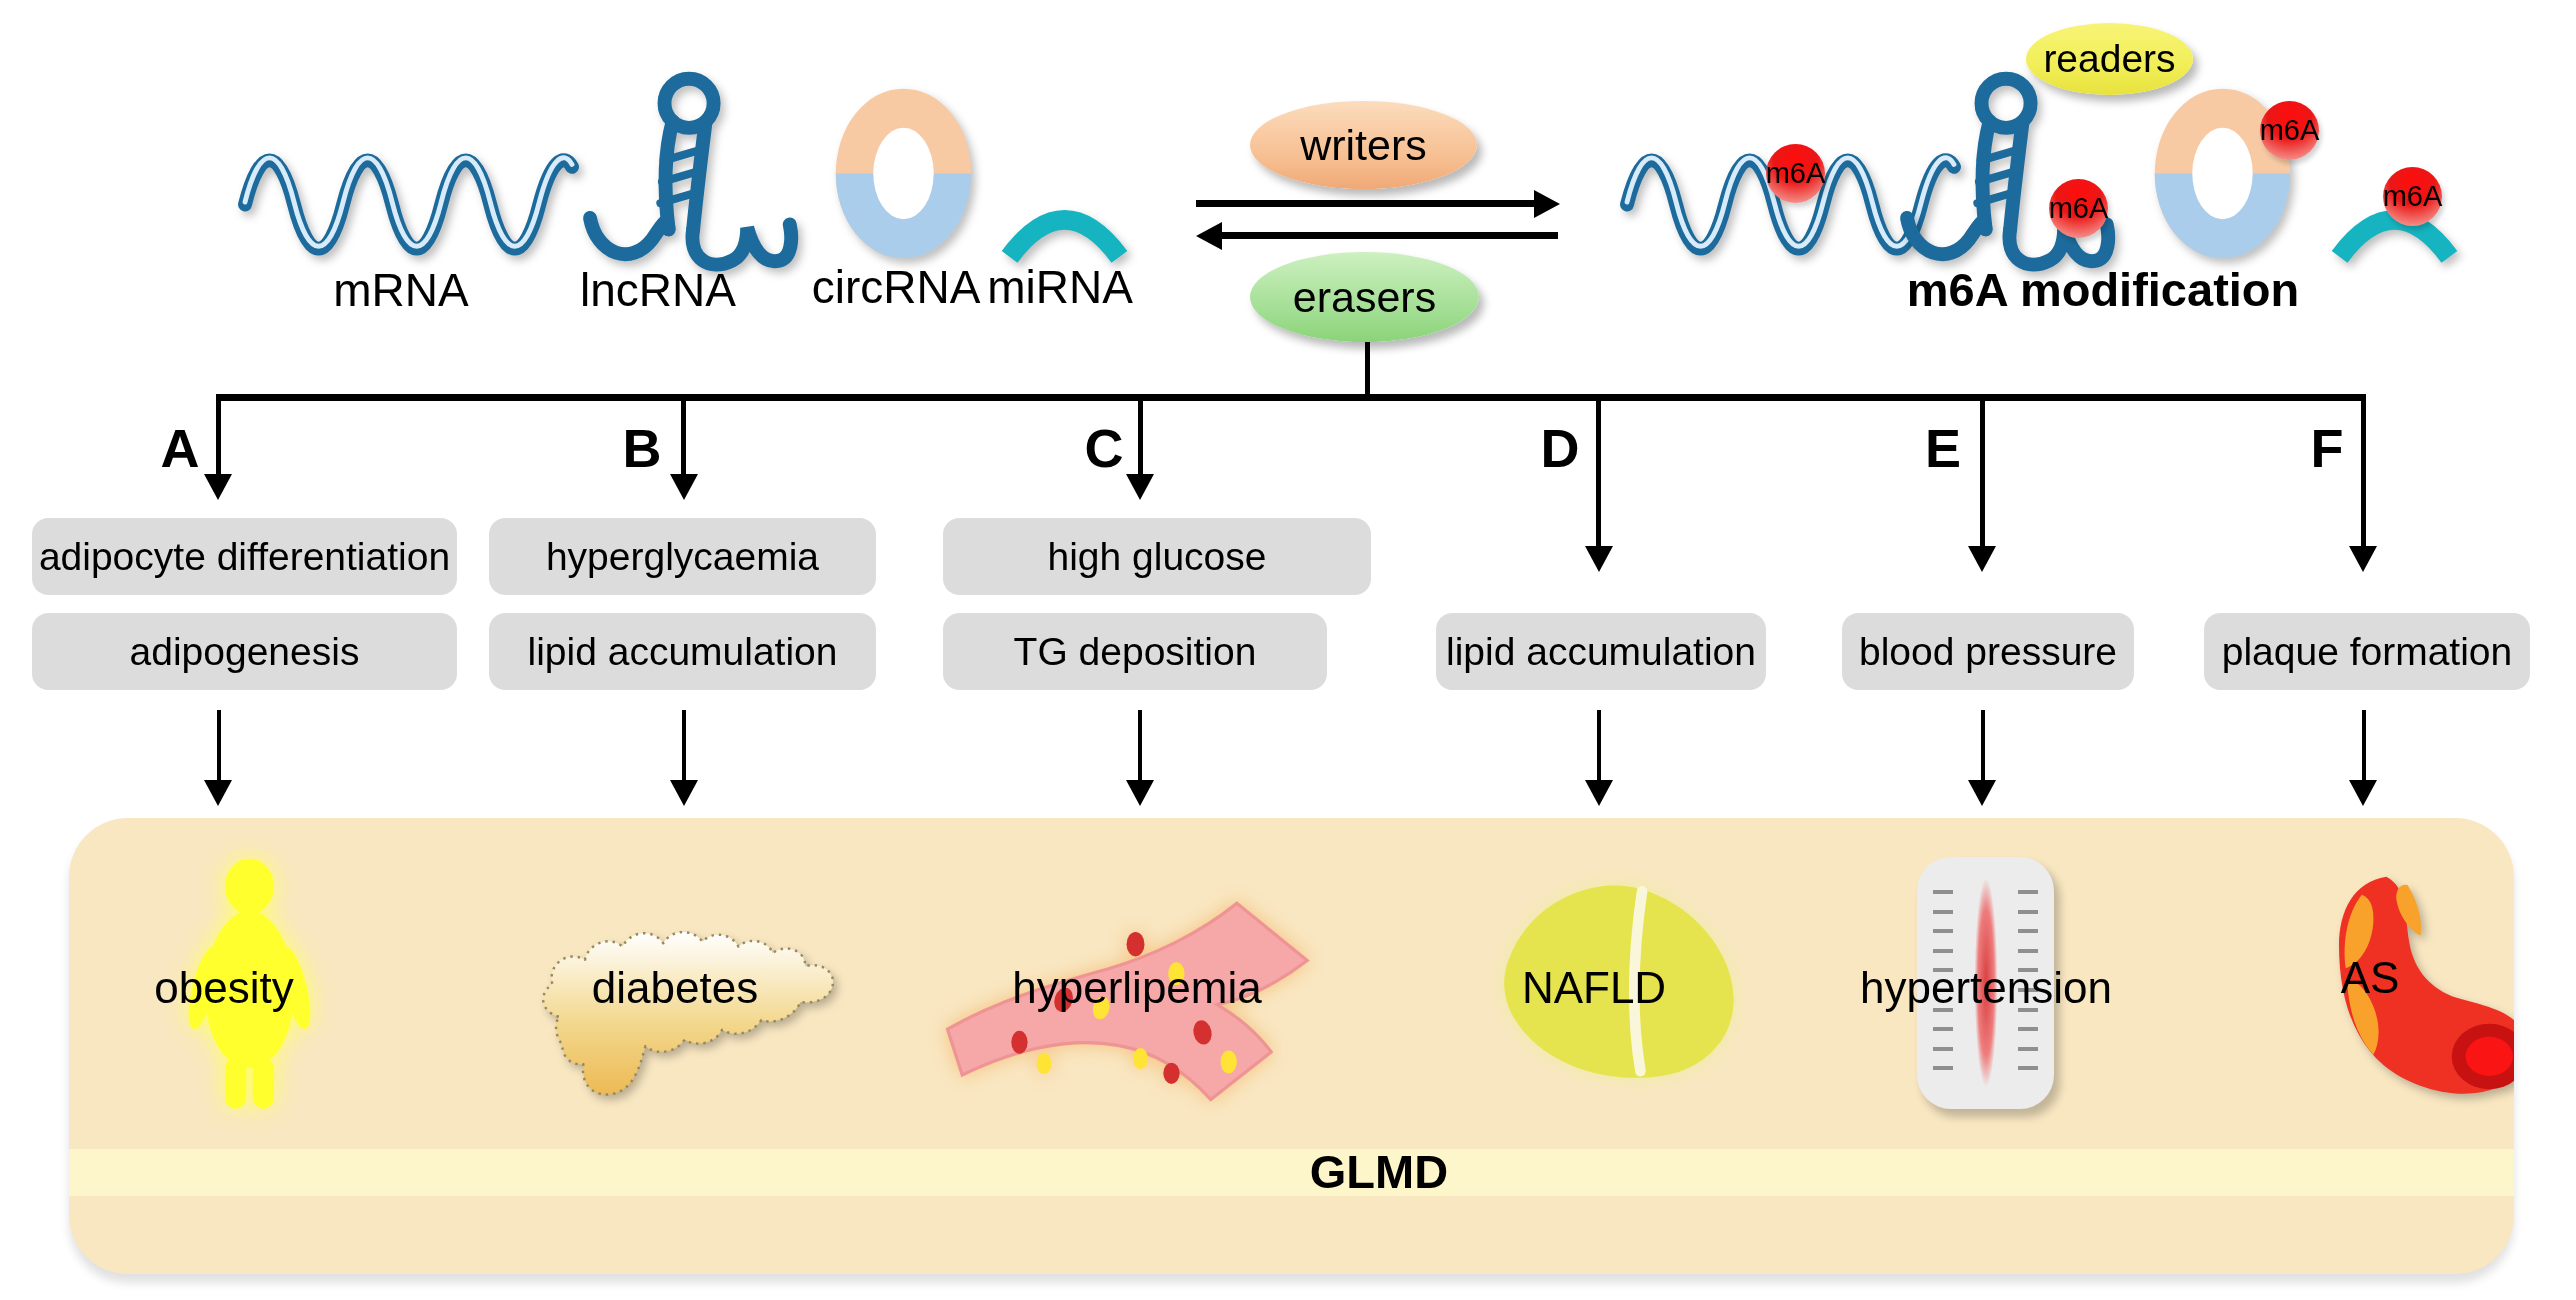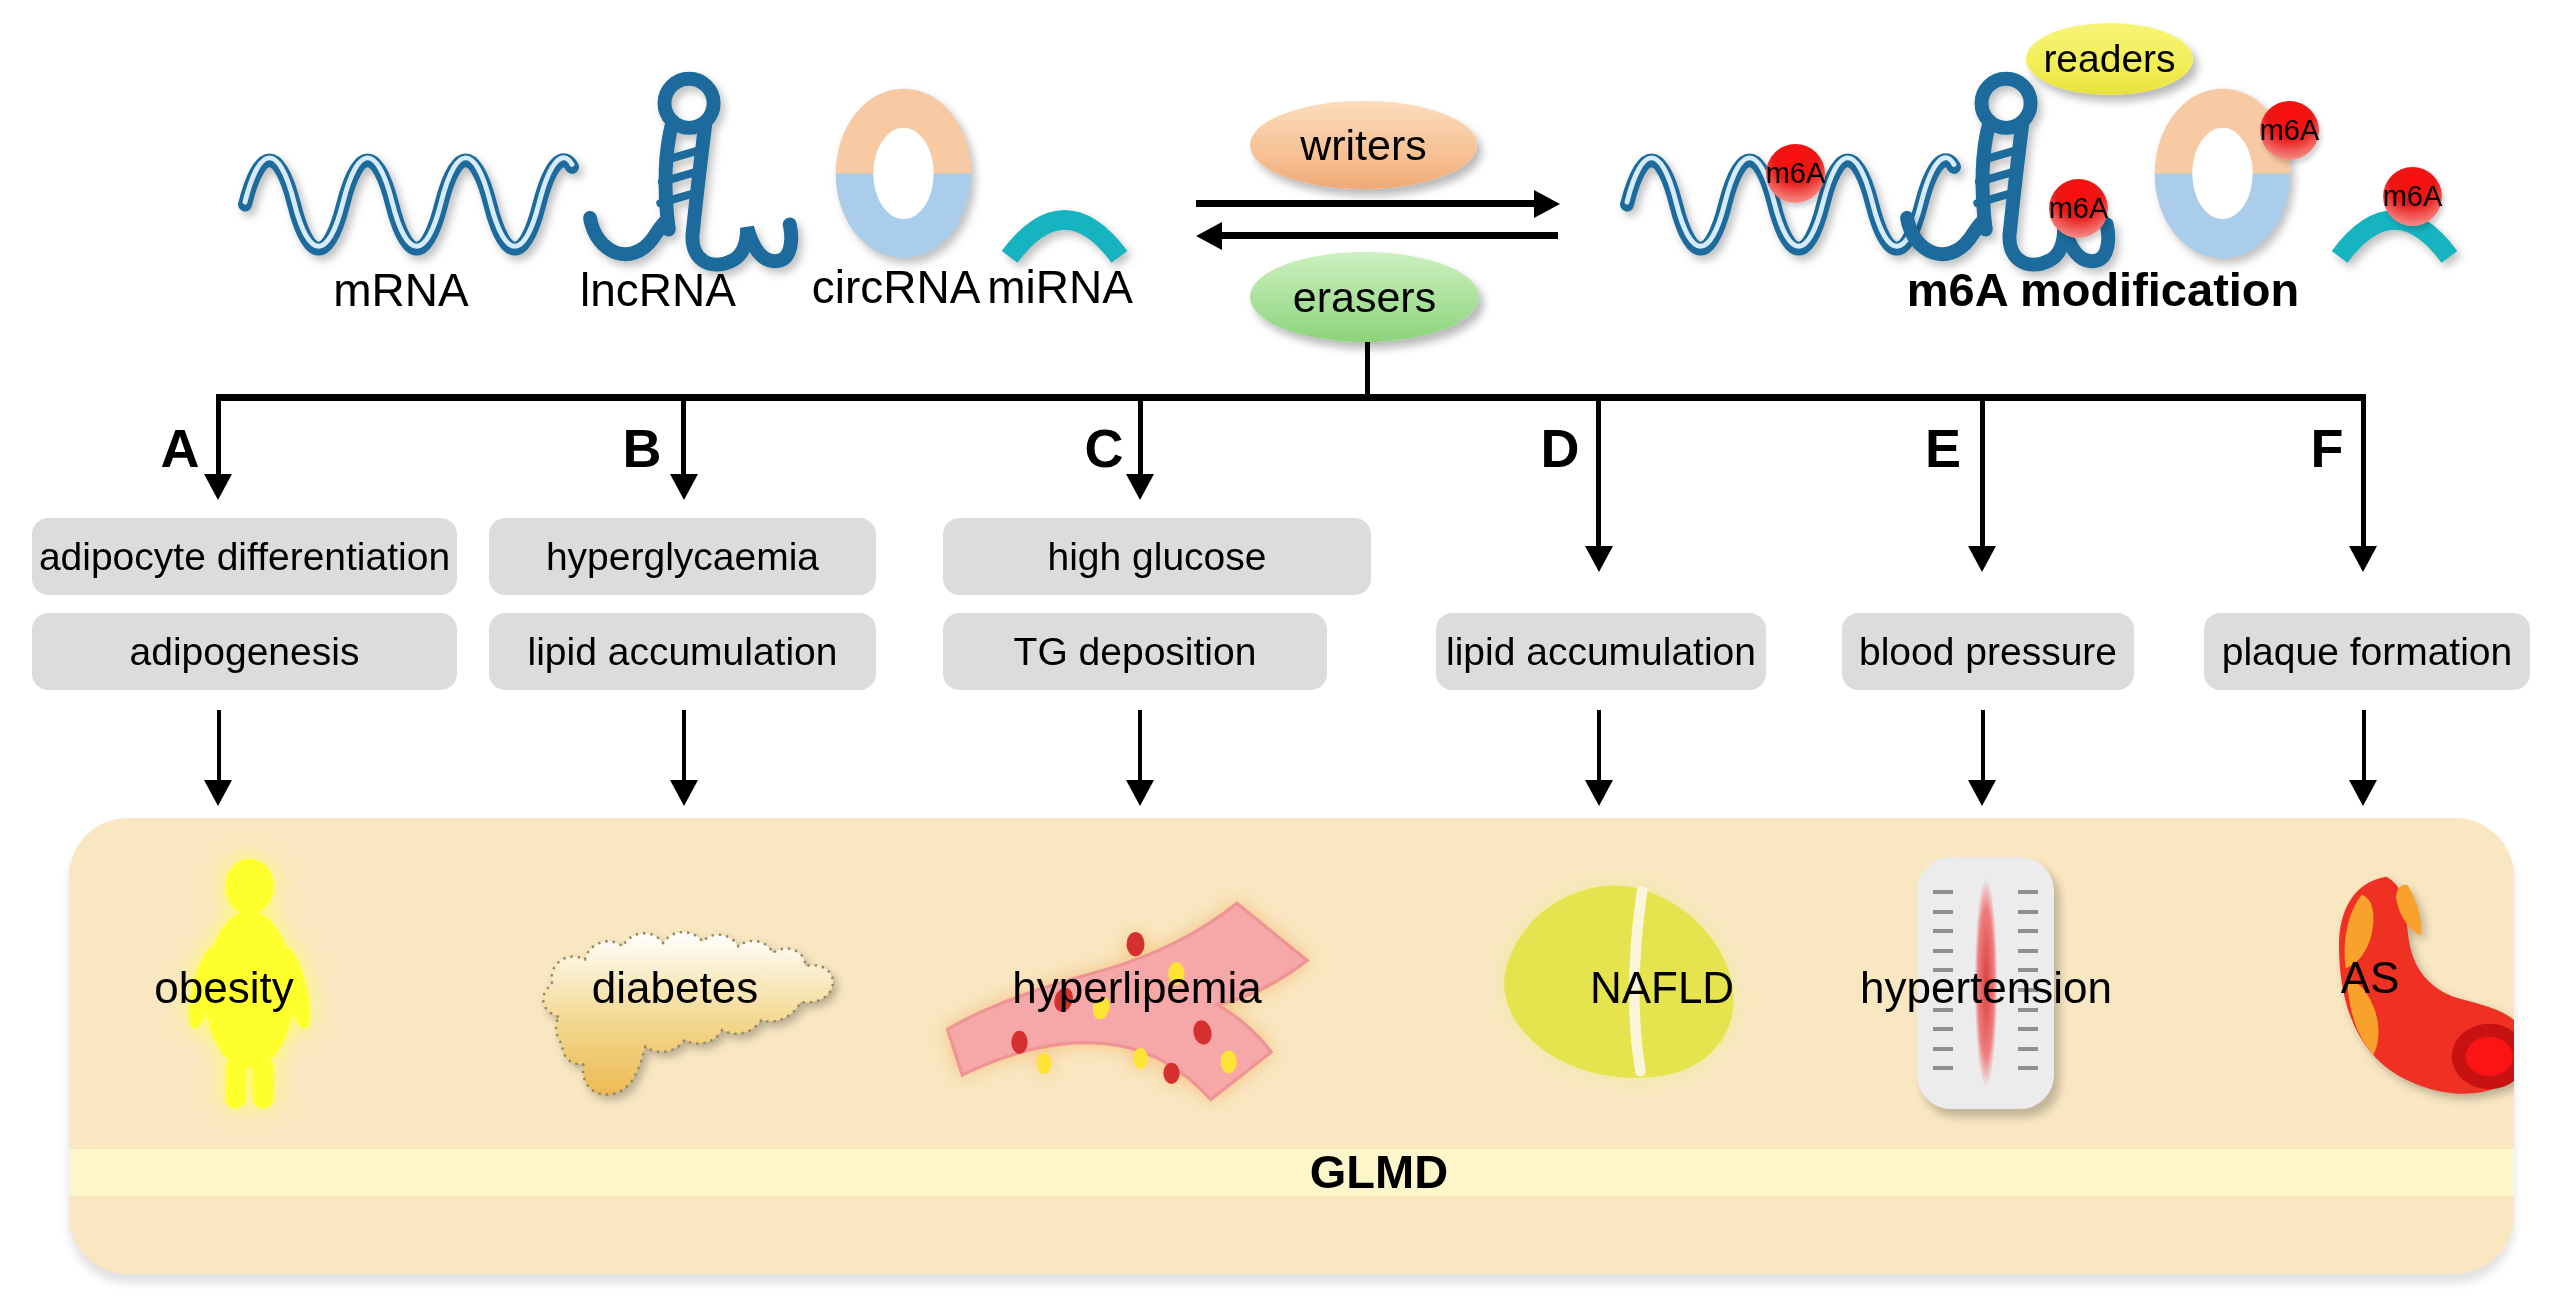--- a/index.html
+++ b/index.html
@@ -225,21 +225,21 @@
         <ellipse cx="244" cy="232" rx="9" ry="13" fill="#ffe335"></ellipse>
         <ellipse cx="352" cy="236" rx="10" ry="14" fill="#ffe335"></ellipse>
       </g>
     </svg>
     <div class="dlbl" style="left:1068px;top:170px;">hyperlipemia</div>
 
     <svg style="left:1403px;top:47px;filter:drop-shadow(0 0 9.8px #eeeda0);" width="278" height="229" viewBox="0 0 340 280">
       <path d="M44,118 C70,44 150,12 208,30 C270,48 322,108 320,168 C318,216 282,250 232,258 C162,268 96,244 62,202 C40,176 34,146 44,118 Z" fill="#e5e44e"></path>
       <path d="M208,32 C198,100 194,180 206,252" fill="none" stroke="#faf6da" stroke-width="13" stroke-linecap="round"></path>
     </svg>
-    <div class="dlbl" style="left:1593px;top:170px;">NAFLD</div>
+    <div class="dlbl" style="left:1525px;top:170px;">NAFLD</div>
 
     <div class="gauge">
       <div class="gauge-line"></div>
       <div class="gauge-ticks" style="left:16.4px;"></div>
       <div class="gauge-ticks" style="right:16.4px;"></div>
     </div>
     <div class="dlbl" style="left:1917px;top:170px;">hypertension</div>
 
     <svg class="shadowed" style="left:2242px;top:49px;" width="221" height="245" viewBox="0 0 270 300">
       <path d="M92,12 C52,18 34,54 34,96 C34,152 48,208 88,242 C124,272 184,288 228,270 C258,258 270,234 262,208 C252,176 212,170 178,160 C148,150 126,128 120,92 C114,56 118,26 92,12 Z" fill="#ee3123"></path>

